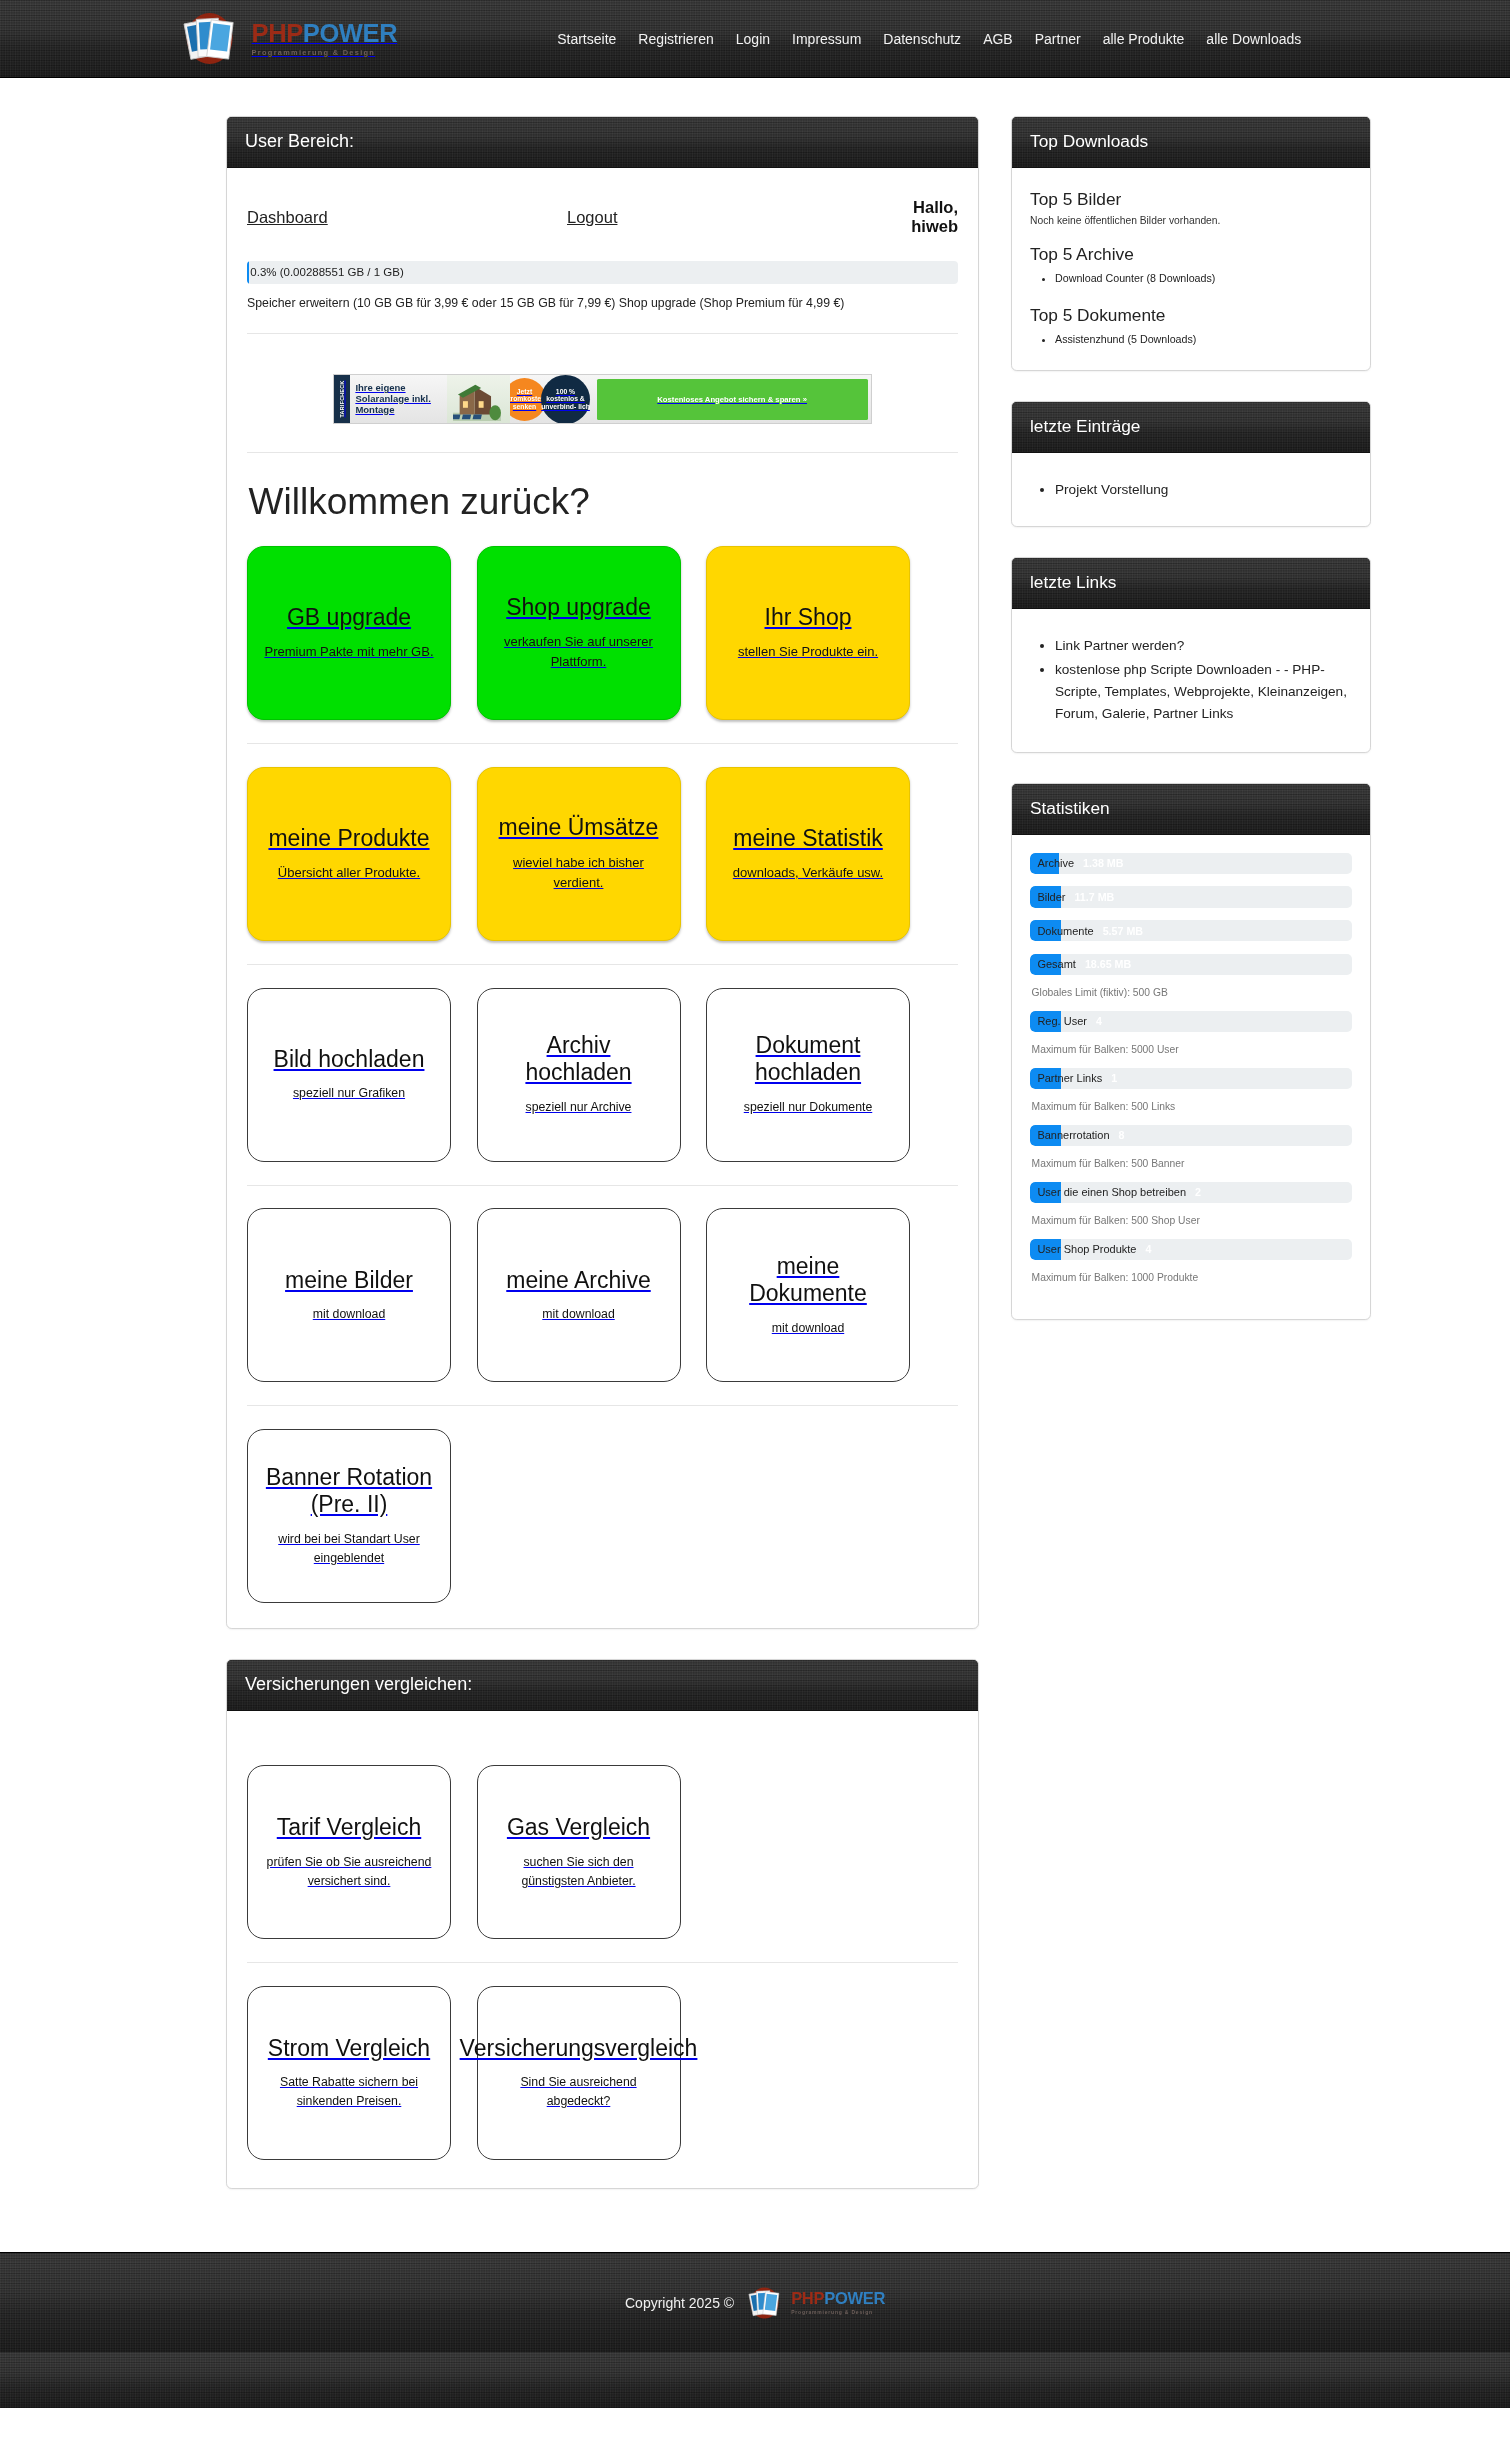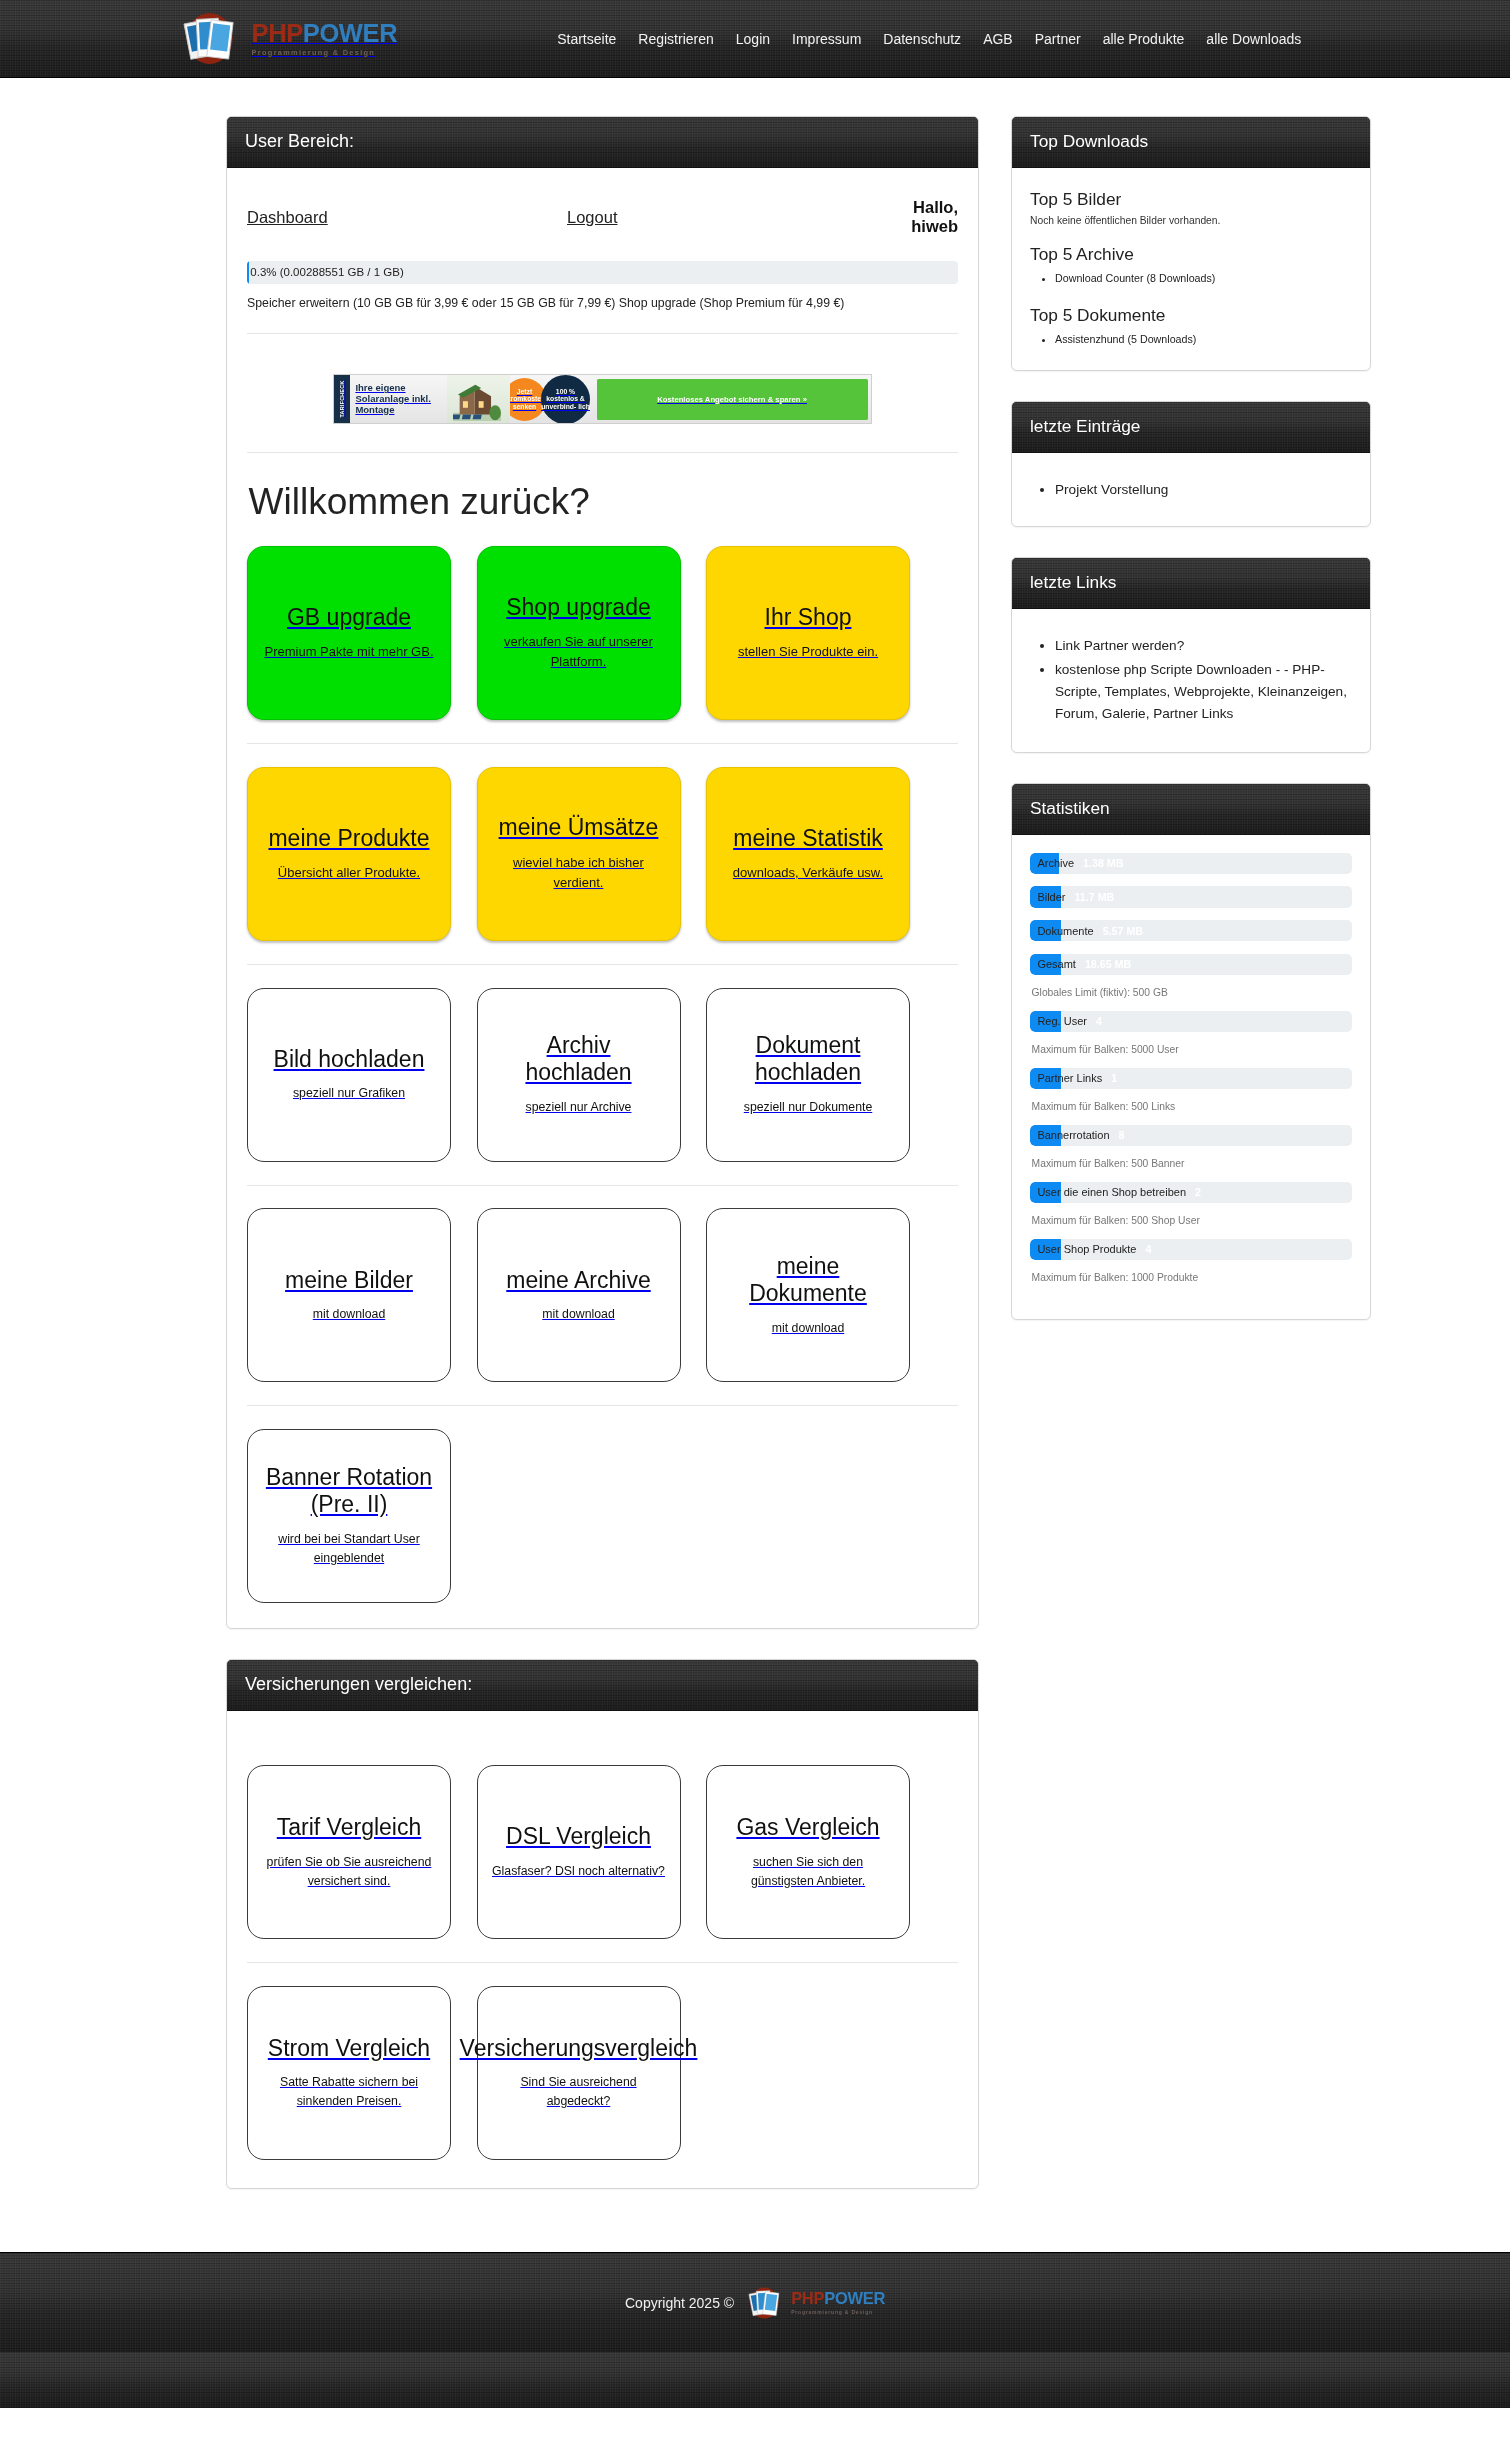--- a/index.html
+++ b/index.html
@@ -449,24 +449,20 @@
       </div>
     </section>
 
     <section class="panel">
       <div class="panel-head carbon">Versicherungen vergleichen:</div>
       <div class="panel-body" style="padding-top:54px;">
         <div class="tilerow">
           <a class="tile plain" href="#">
             <span class="tile-title">Tarif Vergleich</span>
             <span class="tile-sub">prüfen Sie ob Sie ausreichend versichert sind.</span>
-          </a>
-          <a class="tile plain" href="#">
-            <span class="tile-title">DSL Vergleich</span>
-            <span class="tile-sub">Glasfaser? DSl noch alternativ?</span>
           </a>
           <a class="tile plain" href="#">
             <span class="tile-title">Gas Vergleich</span>
             <span class="tile-sub">suchen Sie sich den günstigsten Anbieter.</span>
           </a>
         </div>
 
         <hr class="hr">
 
         <div class="tilerow">

